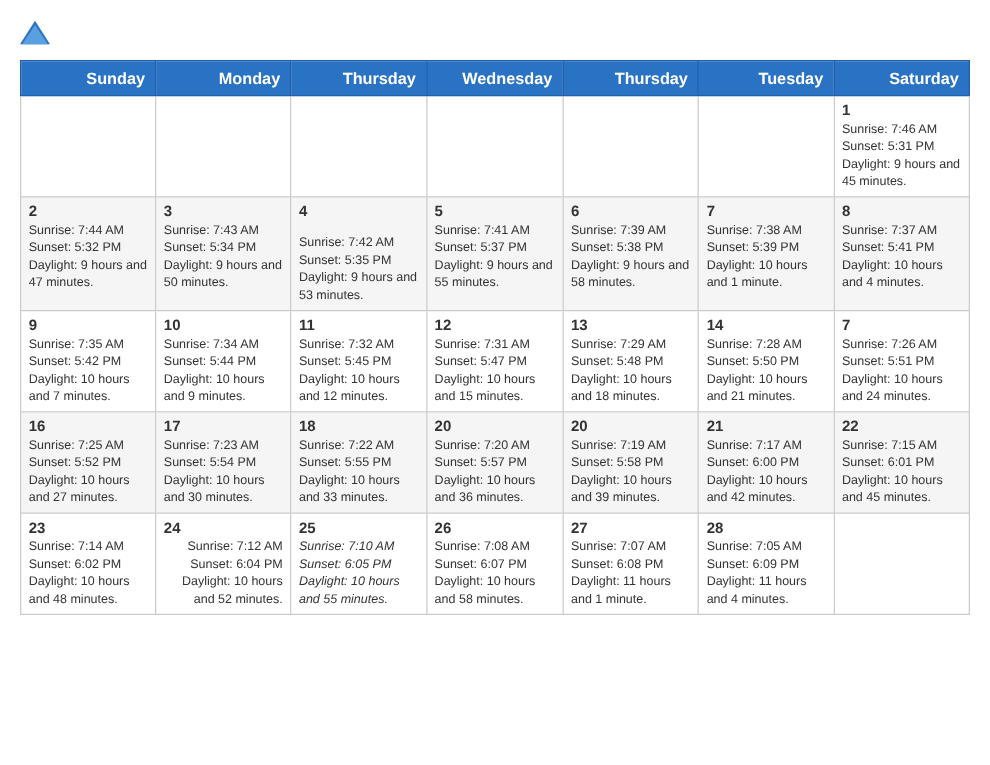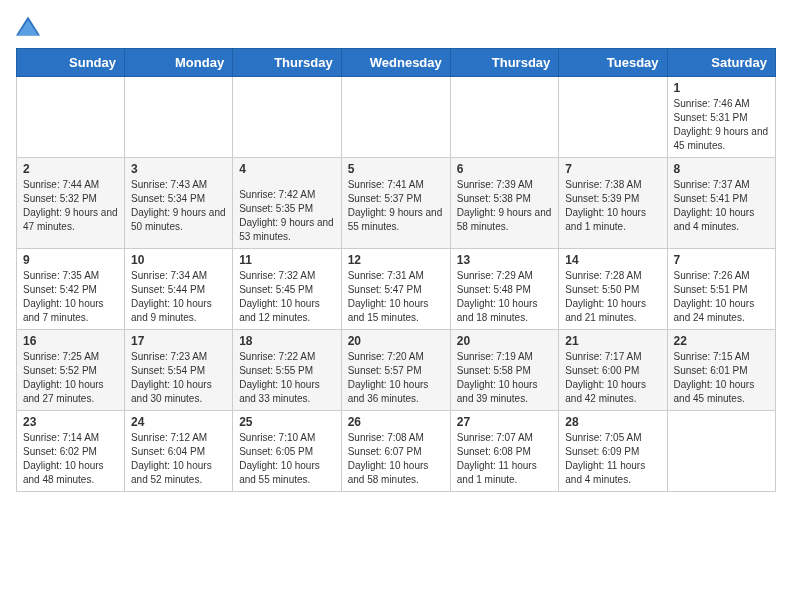--- a/index.html
+++ b/index.html
@@ -255,27 +255,27 @@
       </tr>
       <tr>
         <td>
           <span class="day-num">23</span>
           <div class="day-info" style="white-space: pre-line;">Sunrise: 7:14 AM
 Sunset: 6:02 PM
 Daylight: 10 hours and 48 minutes.</div>
         </td>
         <td>
           <span class="day-num">24</span>
-          <div class="day-info" style="white-space: pre-line;">Sunrise: 7:12 AM
+          <div class="day-info" style="white-space: pre-line; text-align: right;">Sunrise: 7:12 AM
 Sunset: 6:04 PM
 Daylight: 10 hours and 52 minutes.</div>
         </td>
         <td>
           <span class="day-num">25</span>
-          <div class="day-info" style="white-space: pre-line;">Sunrise: 7:10 AM
+          <div class="day-info" style="white-space: pre-line; font-style: italic;">Sunrise: 7:10 AM
 Sunset: 6:05 PM
 Daylight: 10 hours and 55 minutes.</div>
         </td>
         <td>
           <span class="day-num">26</span>
           <div class="day-info" style="white-space: pre-line;">Sunrise: 7:08 AM
 Sunset: 6:07 PM
 Daylight: 10 hours and 58 minutes.</div>
         </td>
         <td>

